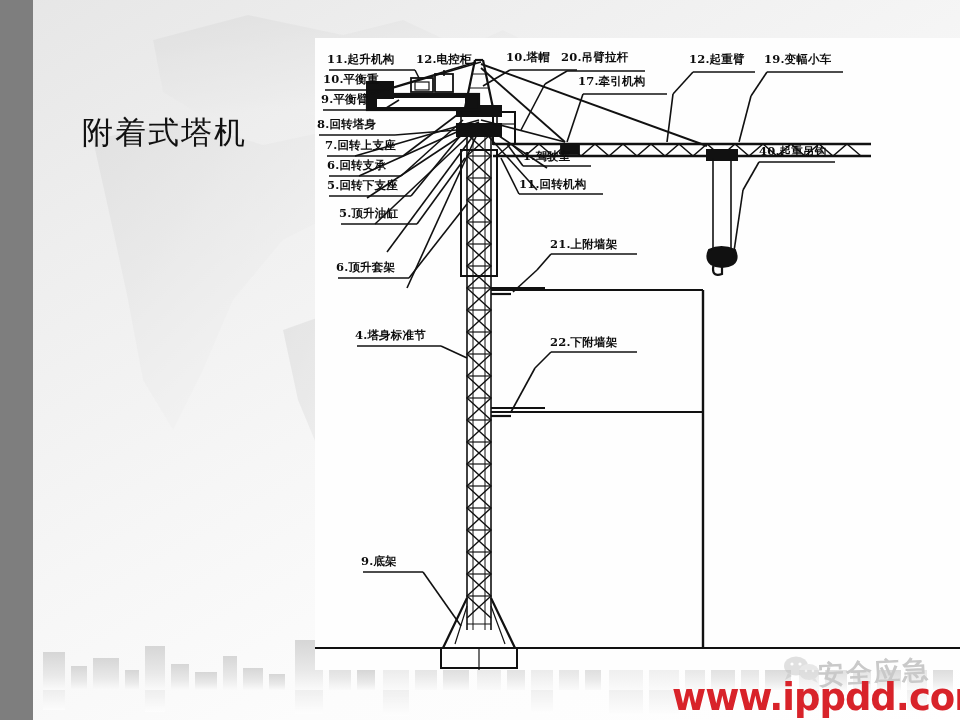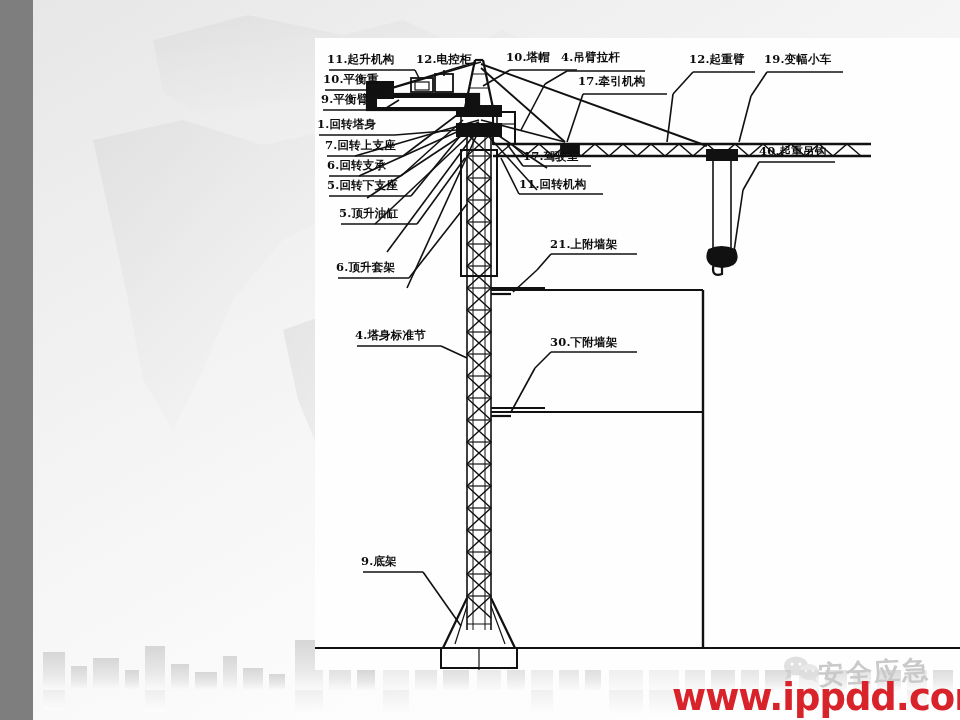--- a/index.html
+++ b/index.html
@@ -140,20 +140,21 @@
       <rect x="498" y="90" width="22" height="24"></rect>
       <rect x="576" y="90" width="34" height="26"></rect>
       <rect x="616" y="90" width="30" height="26"></rect>
       <rect x="766" y="90" width="20" height="22"></rect>
       <rect x="874" y="90" width="20" height="22"></rect>
     </g>
   </svg>
 
   <div class="leftbar"></div>
 
+  <div class="title">附着式塔机</div>
 
   <div class="panel">
 
     <svg class="diagram" viewBox="0 0 657 632">
       <g stroke="#111" fill="none" stroke-width="1.6">
 
         <line x1="152" y1="96" x2="152" y2="592"></line>
         <line x1="176" y1="96" x2="176" y2="592"></line>
         <line x1="158" y1="96" x2="158" y2="592" stroke-width="1"></line>
         <line x1="170" y1="96" x2="170" y2="592" stroke-width="1"></line>
@@ -337,42 +338,42 @@
           <line x1="236" y1="314" x2="322" y2="314"></line>
             <line x1="236" y1="314" x2="220" y2="330"></line>
           <line x1="220" y1="330" x2="196" y2="374"></line>
         </g>
       </g>
     </svg>
 
     <div class="lbl" style="left:12px;top:16px">11.起升机构</div>
     <div class="lbl" style="left:101px;top:16px">12.电控柜</div>
     <div class="lbl" style="left:191px;top:14px">10.塔帽</div>
-    <div class="lbl" style="left:246px;top:14px">4.吊臂拉杆</div>
+    <div class="lbl" style="left:246px;top:14px">20.吊臂拉杆</div>
     <div class="lbl" style="left:374px;top:16px">12.起重臂</div>
     <div class="lbl" style="left:449px;top:16px">19.变幅小车</div>
 
     <div class="lbl" style="left:8px;top:36px">10.平衡重</div>
     <div class="lbl" style="left:263px;top:38px">17.牵引机构</div>
 
     <div class="lbl" style="left:6px;top:56px">9.平衡臂</div>
-    <div class="lbl" style="left:2px;top:81px">1.回转塔身</div>
+    <div class="lbl" style="left:2px;top:81px">8.回转塔身</div>
     <div class="lbl" style="left:10px;top:102px">7.回转上支座</div>
     <div class="lbl" style="left:12px;top:122px">6.回转支承</div>
     <div class="lbl" style="left:12px;top:142px">5.回转下支座</div>
     <div class="lbl" style="left:24px;top:170px">5.顶升油缸</div>
     <div class="lbl" style="left:21px;top:224px">6.顶升套架</div>
     <div class="lbl" style="left:40px;top:292px">4.塔身标准节</div>
     <div class="lbl" style="left:46px;top:518px">9.底架</div>
 
-    <div class="lbl" style="left:208px;top:113px">17.驾驶室</div>
+    <div class="lbl" style="left:208px;top:113px">1.驾驶室</div>
     <div class="lbl" style="left:204px;top:141px">11.回转机构</div>
     <div class="lbl" style="left:444px;top:108px">40.起重吊钩</div>
     <div class="lbl" style="left:235px;top:201px">21.上附墙架</div>
-    <div class="lbl" style="left:235px;top:299px">30.下附墙架</div>
+    <div class="lbl" style="left:235px;top:299px">22.下附墙架</div>
   </div>
 
   <svg class="wechat" viewBox="0 0 40 30">
     <g fill="#bdbdbd">
       <ellipse cx="14" cy="12" rx="12" ry="9.5"></ellipse>
       <path d="M6 19 L3 26 L10 22 Z"></path>
       <ellipse cx="27" cy="18" rx="10" ry="8" fill="#cfcfcf"></ellipse>
       <path d="M33 24 L36 29 L30 26 Z" fill="#cfcfcf"></path>
     </g>
     <g fill="#ffffff">

